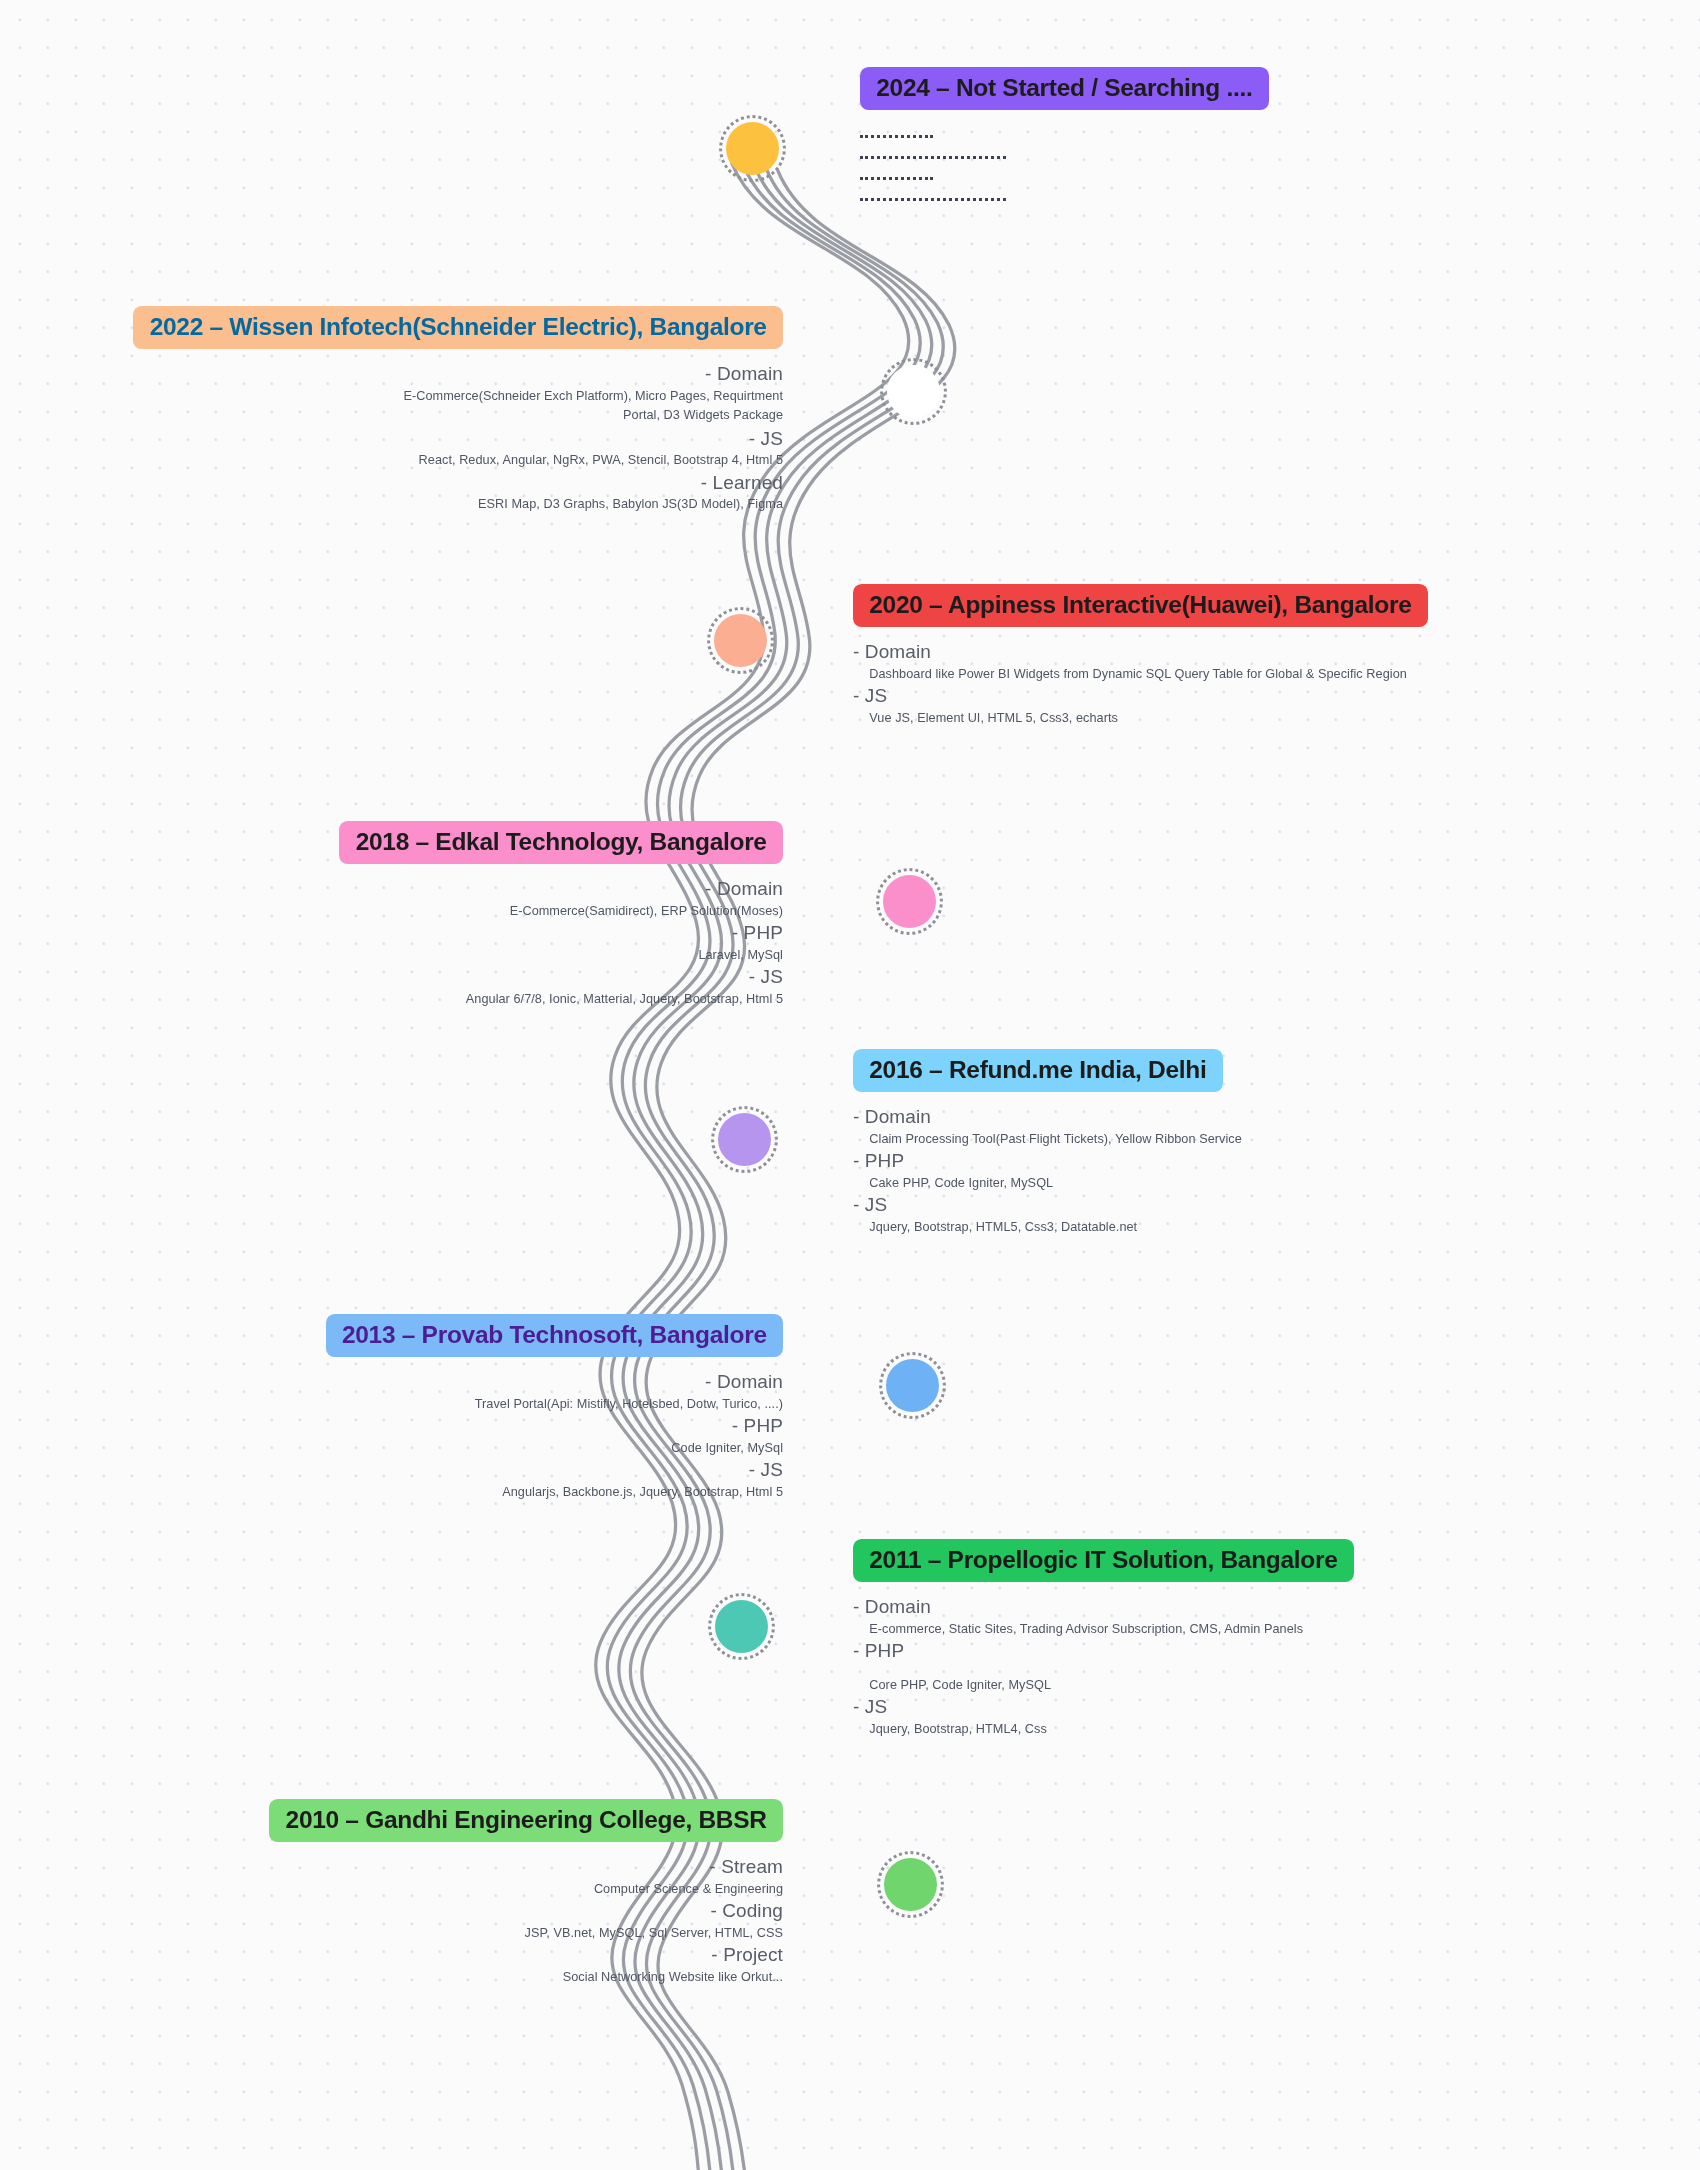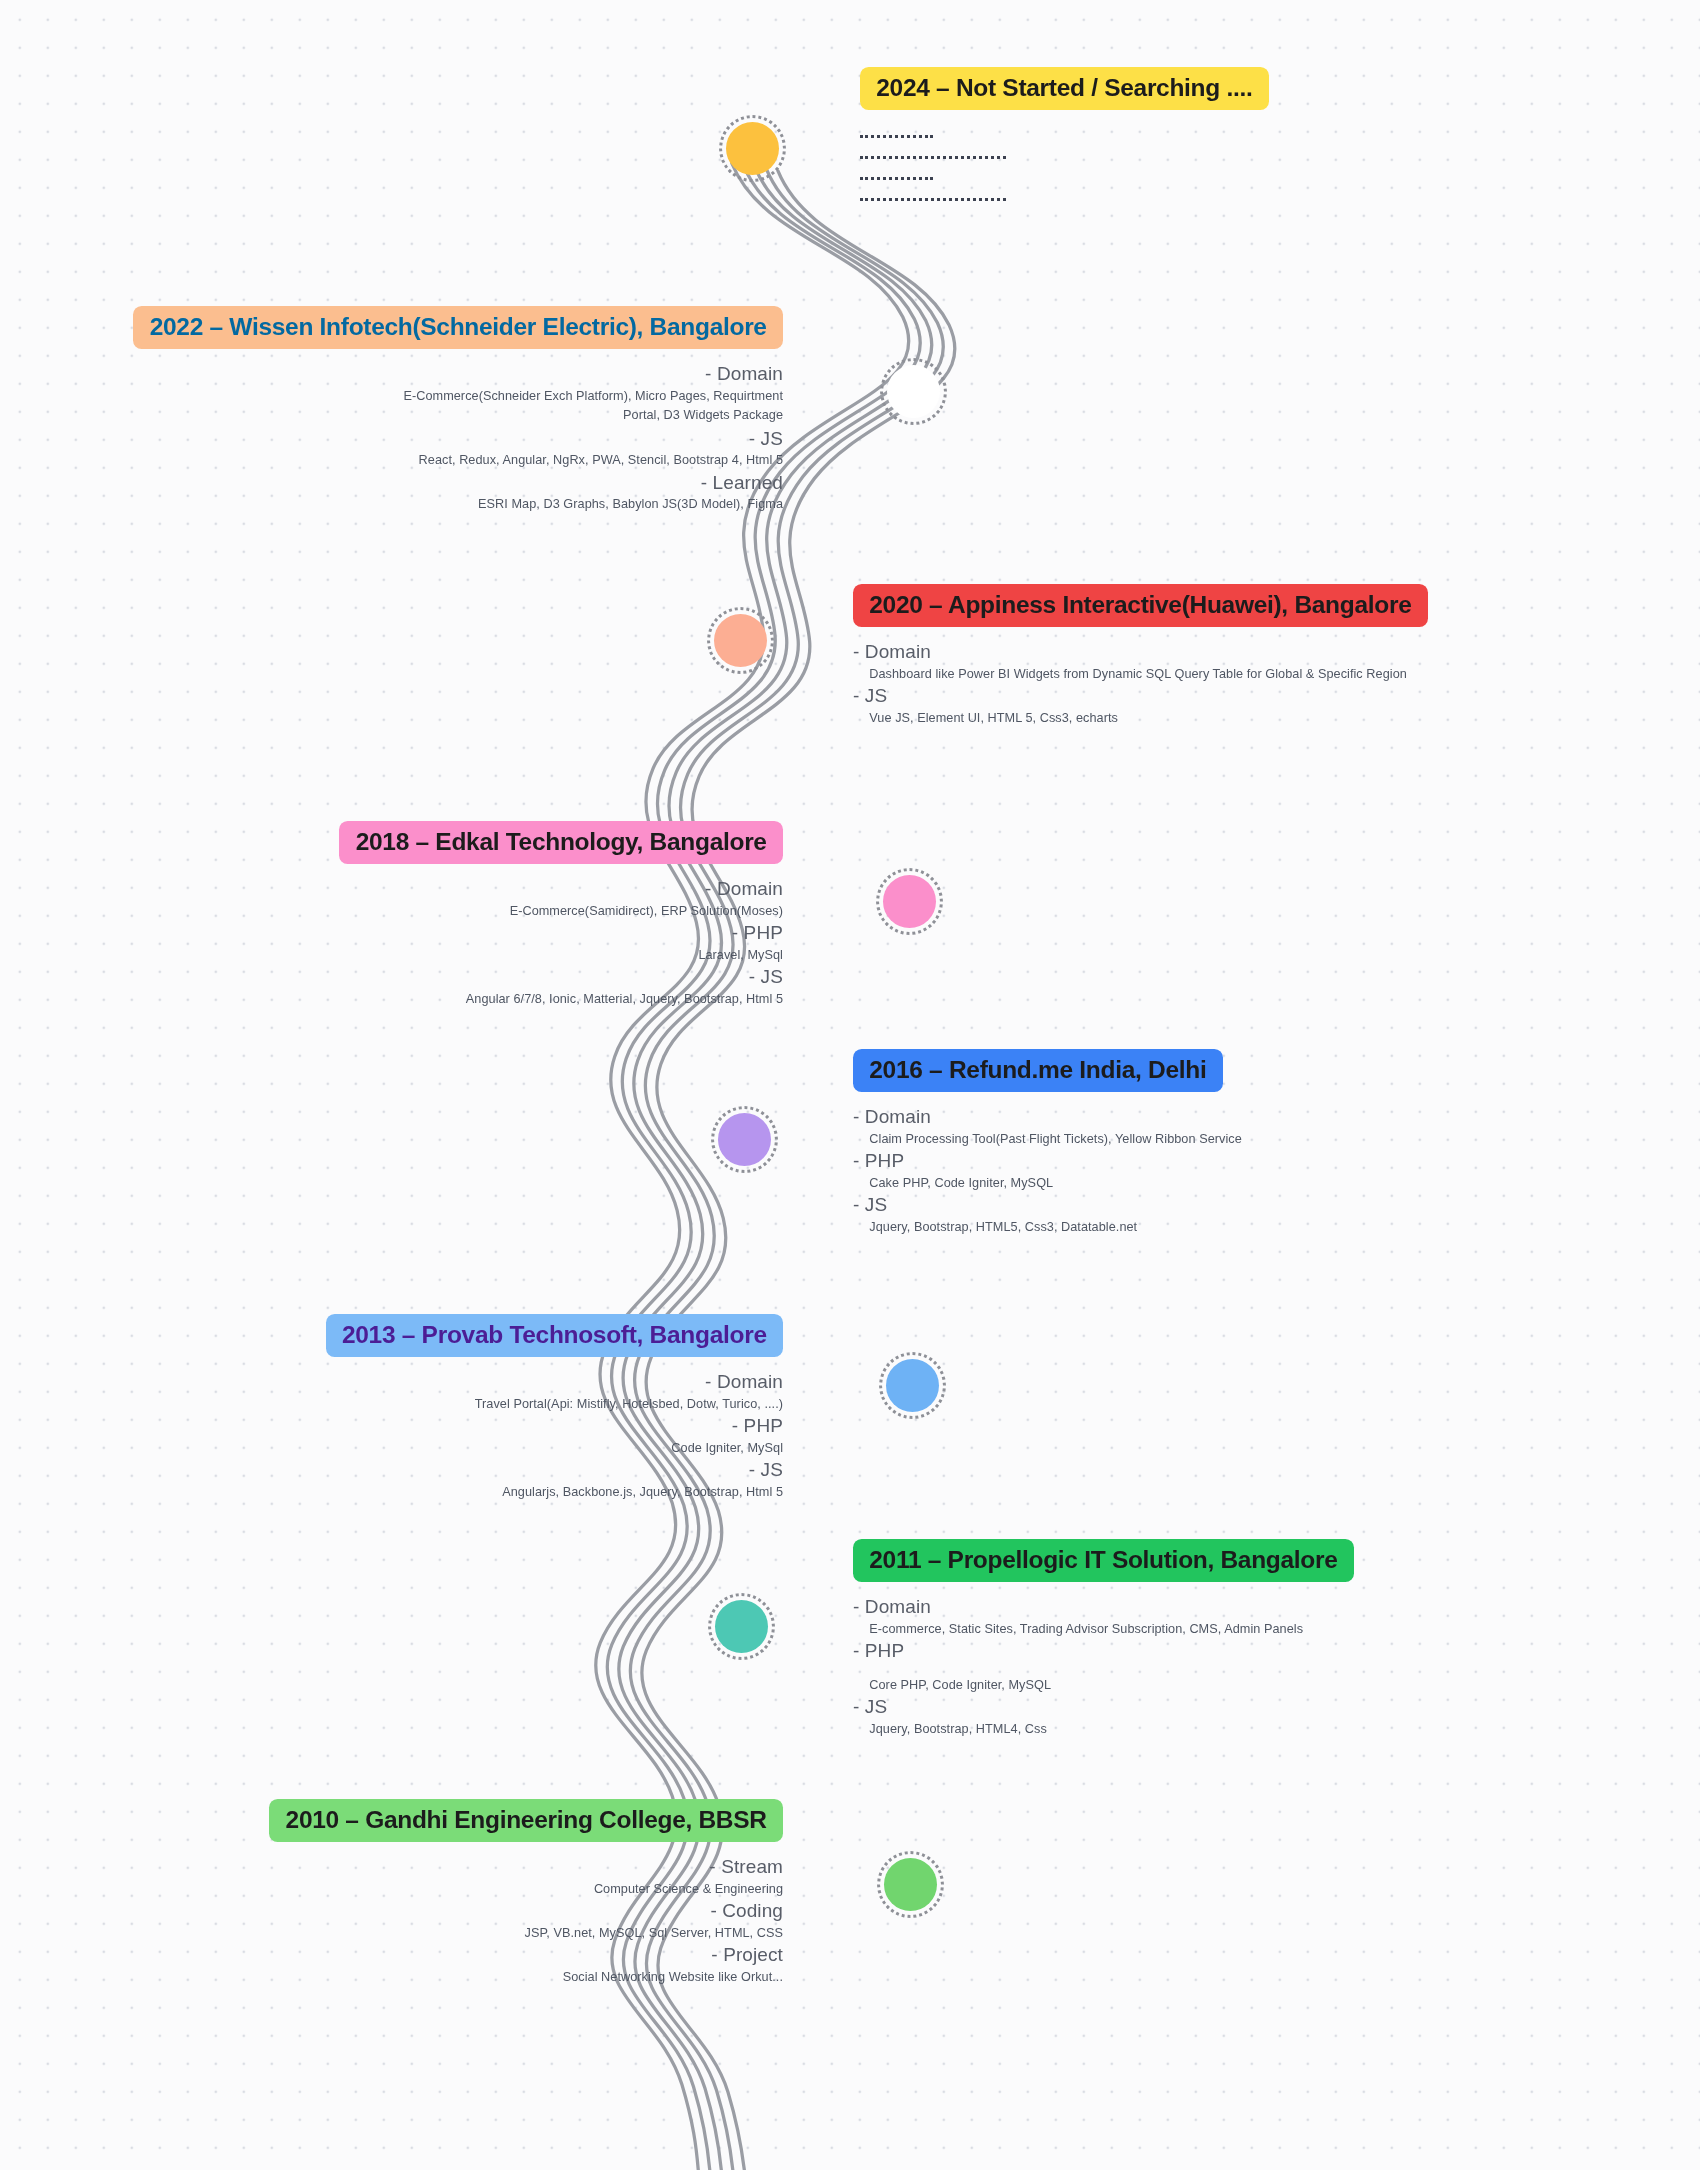--- a/index.html
+++ b/index.html
@@ -174,21 +174,21 @@
   <span class="dotring"></span>
   <span class="core" style="background:#4DC8B4;"></span>
 </div>
 
 <div class="node" style="left:877px; top:1851px; width:67px; height:67px;">
   <span class="dotring"></span>
   <span class="core" style="background:#71D56E;"></span>
 </div>
 
 <div class="block left-al" style="left:860px; top:67px; width:672px;">
-  <span class="pill" style="background:#fde047; color:#1c1c1c;">2024 – Not Started / Searching ....</span>
+  <span class="pill" style="background:#8b5cf6; color:#1c1c1c;">2024 – Not Started / Searching ....</span>
   <div class="lines">
     <div class="dotted-line d1"></div>
     <div class="dotted-line d2"></div>
     <div class="dotted-line d3"></div>
     <div class="dotted-line d4"></div>
   </div>
 </div>
 
 <div class="block right-al" style="left:38px; top:306px; width:745px;">
   <span class="pill" style="background:#FBBE8F; color:#0369a1;">2022 – Wissen Infotech(Schneider Electric), Bangalore</span>
@@ -219,21 +219,21 @@
     <div class="cat">- Domain</div>
     <div class="det">E-Commerce(Samidirect), ERP Solution(Moses)</div>
     <div class="cat">- PHP</div>
     <div class="det">Laravel, MySql</div>
     <div class="cat">- JS</div>
     <div class="det">Angular 6/7/8, Ionic, Matterial, Jquery, Bootstrap, Html 5</div>
   </div>
 </div>
 
 <div class="block left-al" style="left:853px; top:1049px; width:826px;">
-  <span class="pill" style="background:#3b82f6; color:#1c1c1c;">2016 – Refund.me India, Delhi</span>
+  <span class="pill" style="background:#7dd3fc; color:#1c1c1c;">2016 – Refund.me India, Delhi</span>
   <div class="lines">
     <div class="cat">- Domain</div>
     <div class="det" style="padding-left:16.3px;">Claim Processing Tool(Past Flight Tickets), Yellow Ribbon Service</div>
     <div class="cat">- PHP</div>
     <div class="det" style="padding-left:16.3px;">Cake PHP, Code Igniter, MySQL</div>
     <div class="cat">- JS</div>
     <div class="det" style="padding-left:16.3px;">Jquery, Bootstrap, HTML5, Css3, Datatable.net</div>
   </div>
 </div>
 

